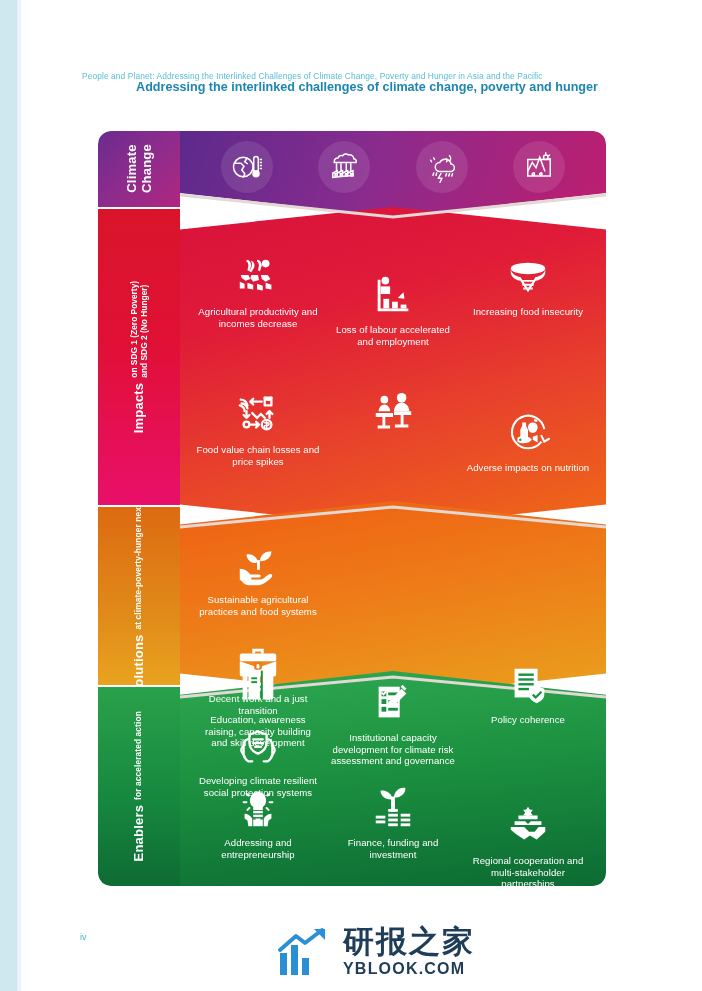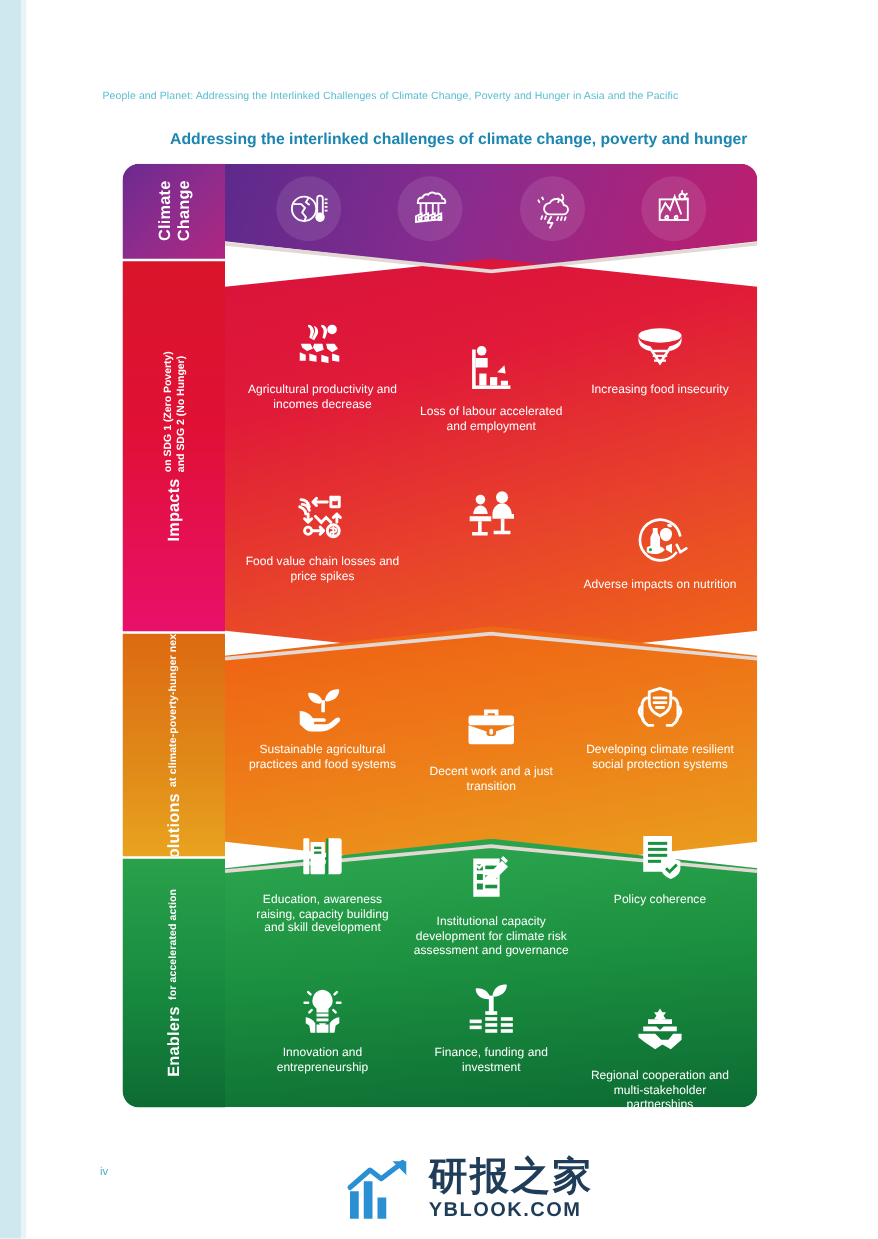--- a/index.html
+++ b/index.html
@@ -23,21 +23,21 @@
   .running-header{
     position:absolute; left:82px; top:28px; width:580px;
     font-size:8.4px; color:#5bbdd4; letter-spacing:0.1px;
     white-space:nowrap;
     margin-top:43px;
   }
 
   .doc-title{
     position:absolute; left:82px; top:80px; width:570px;
     text-align:center;
-    font-size:12.6px; font-weight:bold; color:#1c86b0;margin-top:24px;
+    font-size:12.6px; font-weight:bold; color:#1c86b0;
   }
 
   
   .info-wrap{
     position:absolute; left:98px; top:131px;
     width:508px; height:755px;
   }
   .info-card{
     position:absolute; inset:0;
     border-radius:13px;
@@ -379,21 +379,21 @@
               <path d="M13 29c5-3 12-2 15 2-3 4-10 5-15 2z"></path>
               <circle cx="16" cy="31" r="1.3" fill="#1a6"></circle>
               <path d="M29 28l5-2v8l-5-3z"></path>
             </g>
           </svg>
         </div>
         <div class="lbl">Adverse impacts on nutrition</div>
       </div>
     </div>
 
-    <div class="row" style="top:405px;">
+    <div class="row" style="top:405px;flex-direction:column;">
       <div class="cell">
         <div class="ico">
           <svg viewBox="0 0 48 48" fill="#fff">
             <path d="M24 20c-2-6-8-8-12-7 0 5 4 9 10 9z"></path>
             <path d="M26 19c1-7 7-10 12-9 0 6-5 10-11 10z"></path>
             <path d="M23 19h3v10h-3z"></path>
             <path d="M5 28c5 0 9 3 11 6h9c2 0 3 3 0 3h-8v2h10c3 0 5-3 8-5 3-2 5 1 3 3-4 4-9 8-14 8H14c-3 0-5-2-7-4l-2-2z"></path>
           </svg>
         </div>
         <div class="lbl">Sustainable agricultural practices and food systems</div>
@@ -481,21 +481,21 @@
           <svg viewBox="0 0 48 48" fill="#fff">
             <path d="M24 7a9 9 0 0 1 5 16v3h-10v-3a9 9 0 0 1 5-16z"></path>
             <rect x="19" y="27" width="10" height="2.5"></rect>
               <rect x="19" y="31" width="10" height="2.5"></rect>
             <path d="M21 35h6l-3 4z"></path>
             <path d="M12 9l2 2M36 9l-2 2M9 18h3M36 18h3M13 26l2-2M35 26l-2-2" stroke="#fff" stroke-width="2" stroke-linecap="round"></path>
             <path d="M10 30c3 0 6 2 8 5v8h-4l-1-6-3-2zM38 30c-3 0-6 2-8 5v8h4l1-6 3-2z"></path>
             <path d="M19 36h10v7H19z"></path>
           </svg>
         </div>
-        <div class="lbl">Innovation and entrepreneurship</div>
+        <div class="lbl">Addressing and entrepreneurship</div>
       </div>
       <div class="cell">
         <div class="ico">
           <svg viewBox="0 0 48 48" fill="#fff">
             <path d="M23 13c-2-6-8-8-12-7 0 5 4 9 11 9z"></path>
             <path d="M25 12c1-7 7-10 12-9 0 6-5 10-11 10z"></path>
             <rect x="22" y="12" width="4" height="16"></rect>
             <g>
               <rect x="6" y="32" width="10" height="3"></rect>
                 <rect x="6" y="37" width="10" height="3"></rect>

